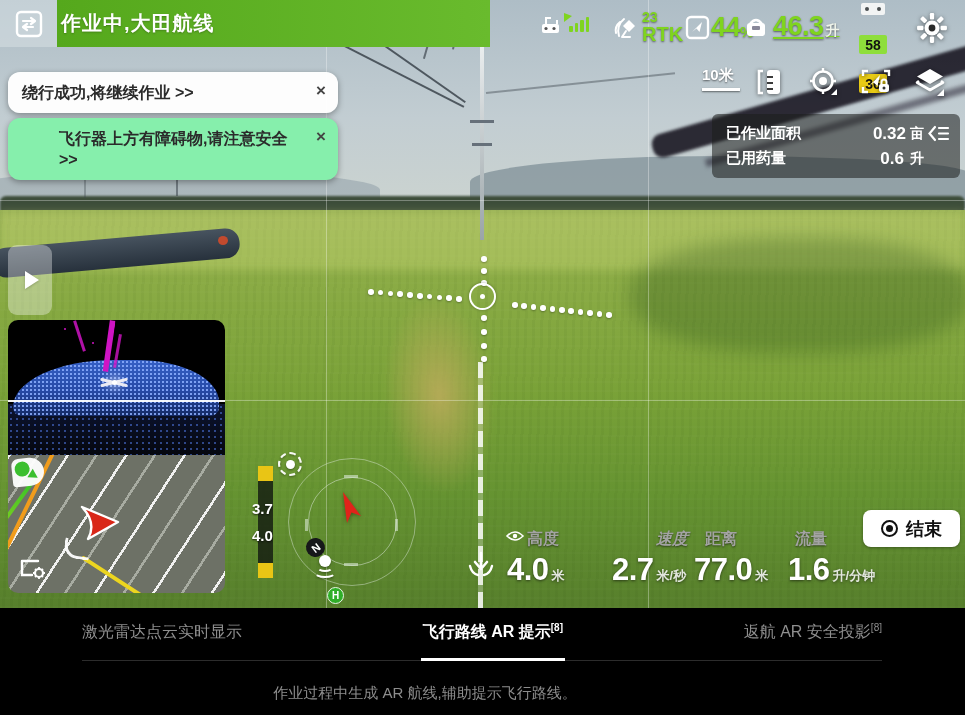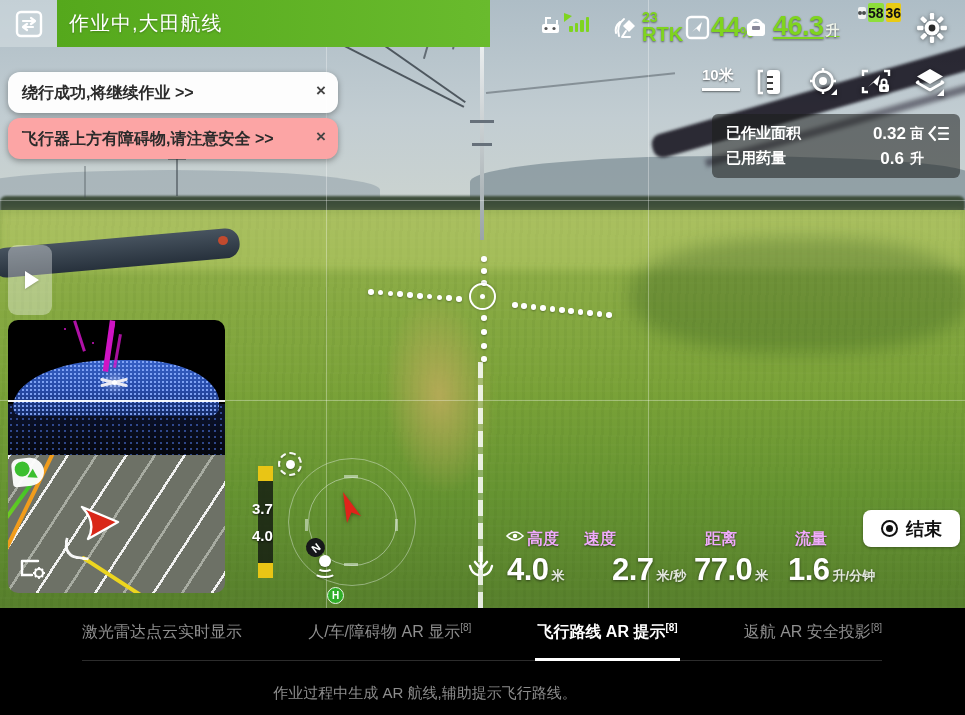--- a/index.html
+++ b/index.html
@@ -53,47 +53,47 @@
   .ar-dot { position:absolute; width:5.5px; height:5.5px; background:#fff; border-radius:50%;
     box-shadow:0 1px 2px rgba(0,0,0,.3); }
   .ar-line { left:478px; top:362px; width:5px; height:246px; opacity:.85;
     background:repeating-linear-gradient(180deg, #fff 0 16px, rgba(255,255,255,.3) 16px 23px); }
 
   
   .mission-iconbox { left:0; top:0; width:57px; height:47px; background:rgba(215,224,228,.55);
     display:flex; align-items:center; justify-content:center; }
   .mission-banner { left:57px; top:0; width:433px; height:47px;
     background:linear-gradient(90deg,#55a81c,#69bb2d); display:flex; align-items:center; }
-  .mission-banner span { color:#fff; font-size:20px; font-weight:normal; padding-left:12px; letter-spacing:1px;
+  .mission-banner span { color:#fff; font-size:20px; font-weight:bold; padding-left:4px; letter-spacing:1px;
     text-shadow:0 1px 2px rgba(0,0,0,.25); }
 
   .st { position:absolute; display:flex; align-items:center; color:#7fd41f; font-weight:bold;
     text-shadow:0 1px 2px rgba(0,0,0,.5); }
   .sig-bars { display:flex; align-items:flex-end; gap:2px; margin-left:3px; }
   .sig-bars b { display:block; width:3.5px; background:#7fd41f; border-radius:1px; }
   .rtk-col { display:flex; flex-direction:column; line-height:1; margin-left:2px; }
   .rtk-col .sats { font-size:14px; }
   .rtk-col .rtk { font-size:20px; }
   .big-val { font-size:27px; letter-spacing:-.5px; }
   .small-unit { font-size:14px; color:#eef3e9; margin-left:2px; margin-top:8px; font-weight:bold; }
 
-  .battery { left:858px; top:3px; width:30px; display:flex; align-items:center; gap:2px; }
+  .battery { left:858px; top:3px; width:30px; display:flex; flex-direction:column; align-items:center; gap:20px; }
   .batt-terms { width:24px; height:12px; background:#f2f4f4; border-radius:2px; display:flex;
     align-items:center; justify-content:space-around; }
   .batt-terms i { width:4px; height:4px; border-radius:50%; background:#4a4e50; }
   .batt-cell { width:28px; height:19px; border-radius:2px; color:#111; font-size:14px; font-weight:bold;
     display:flex; align-items:center; justify-content:center; }
 
   
   .toast { left:8px; width:330px; border-radius:12px; box-shadow:0 2px 6px rgba(0,0,0,.35);
     font-size:16px; font-weight:bold; color:#2b2b2b; }
   .toast .tx { display:block; padding:10px 34px 10px 14px; line-height:21px; }
   .toast .close { position:absolute; right:12px; top:9px; font-size:17px; color:#444; cursor:pointer; }
   .toast-info { top:72px; background:rgba(255,255,255,.96); }
-  .toast-warn { top:118px; background:#fca5a5; }
+  .toast-warn { top:118px; background:#86efac;padding-left:37px; }
 
   
   .scale-box { left:702px; top:66px; color:#fff; font-size:15px; font-weight:bold;
     text-shadow:0 1px 2px rgba(0,0,0,.55); }
   .scale-box .bar { display:block; width:38px; height:2.5px; background:#fff; margin-top:3px;
     box-shadow:0 1px 2px rgba(0,0,0,.5); }
   .tool-ic { position:absolute; width:36px; height:36px; display:flex; align-items:center; justify-content:center;
     filter:drop-shadow(0 1px 2px rgba(0,0,0,.55)); }
 
   
@@ -172,21 +172,21 @@
   .land-ic .c { position:absolute; left:5px; top:0; width:12px; height:12px; background:#fff; border-radius:50%; }
   .land-ic .a1 { position:absolute; left:3px; top:8px; width:16px; height:9px;
     border:2.5px solid transparent; border-bottom:2.5px solid #fff; border-radius:50%; }
   .land-ic .a2 { position:absolute; left:0; top:12px; width:22px; height:11px;
     border:2.5px solid transparent; border-bottom:2.5px solid #fff; border-radius:50%; }
   .hbadge { left:327px; top:587px; width:17px; height:17px; background:#2fae28; border:1.5px solid #e9f5e6;
     border-radius:50%; color:#fff; font-size:10px; font-weight:bold; display:flex; align-items:center;
     justify-content:center; }
 
   
-  .tele-label { position:absolute; color:#f0abfc; font-size:16px; font-weight:bold;
+  .tele-label { position:absolute; color:#a3a3a3; font-size:16px; font-weight:bold;
     text-shadow:0 1px 2px rgba(0,0,0,.55); }
   .tele-val { position:absolute; color:#fff; text-shadow:0 1px 3px rgba(0,0,0,.55); white-space:nowrap; }
   .tele-val .v { font-size:31px; font-weight:bold; letter-spacing:-.5px; }
   .tele-val .u { font-size:13px; font-weight:bold; color:rgba(255,255,255,.85); margin-left:3px; }
   .eye-ic { position:absolute; }
   .tf-ic { left:468px; top:550px; }
 
   
   .act-btn { left:863px; width:97px; height:37px; background:#fff; border-radius:8px;
     display:flex; align-items:center; justify-content:center; gap:8px; color:#111;
@@ -512,21 +512,21 @@
     </svg>
   </div>
   <svg class="eye-ic" style="left:506px; top:530px;" width="18" height="12" viewBox="0 0 18 12">
     <path d="M1 6 Q9 -2 17 6 Q9 14 1 6 Z" fill="none" stroke="#fff" stroke-width="1.6"></path>
     <circle cx="9" cy="6" r="2.2" fill="#fff"></circle>
   </svg>
   <span class="tele-label" style="left:527px; top:529px;">高度</span>
   <div class="tele-val" style="left:507px; top:552px;">
     <span class="v">4.0</span><span class="u">米</span>
   </div>
-  <span class="tele-label" style="left:584px; top:529px;">速度</span>
+  <span class="tele-label" style="left:656px; top:529px;font-style:italic;">速度</span>
   <div class="tele-val" style="left:612px; top:552px;">
     <span class="v">2.7</span><span class="u">米/秒</span>
   </div>
   <span class="tele-label" style="left:705px; top:529px;">距离</span>
   <div class="tele-val" style="left:694px; top:552px;">
     <span class="v">77.0</span><span class="u">米</span>
   </div>
   <span class="tele-label" style="left:795px; top:529px;">流量</span>
   <div class="tele-val" style="left:788px; top:552px;">
     <span class="v">1.6</span><span class="u">升/分钟</span>
@@ -535,20 +535,19 @@
   <div class="abs act-btn" style="top:510px;">
     <span class="ic-stop">
         <i></i>
       </span>
     <span>结束</span>
   </div>
 
   <div id="bottombar">
     <div class="tabs">
       <span class="tab"><span>激光雷达点云实时显示</span><sup></sup></span>
-      <span class="tab"><span>人/车/障碍物 AR 显示</span><sup>[8]</sup></span>
       <span class="tab active"><span>飞行路线 AR 提示</span><sup>[8]</sup></span>
       <span class="tab"><span>返航 AR 安全投影</span><sup>[8]</sup></span>
     </div>
     <div class="caption">作业过程中生成 AR 航线,辅助提示飞行路线。</div>
   </div>
 
 </div>
 
 </body></html>

